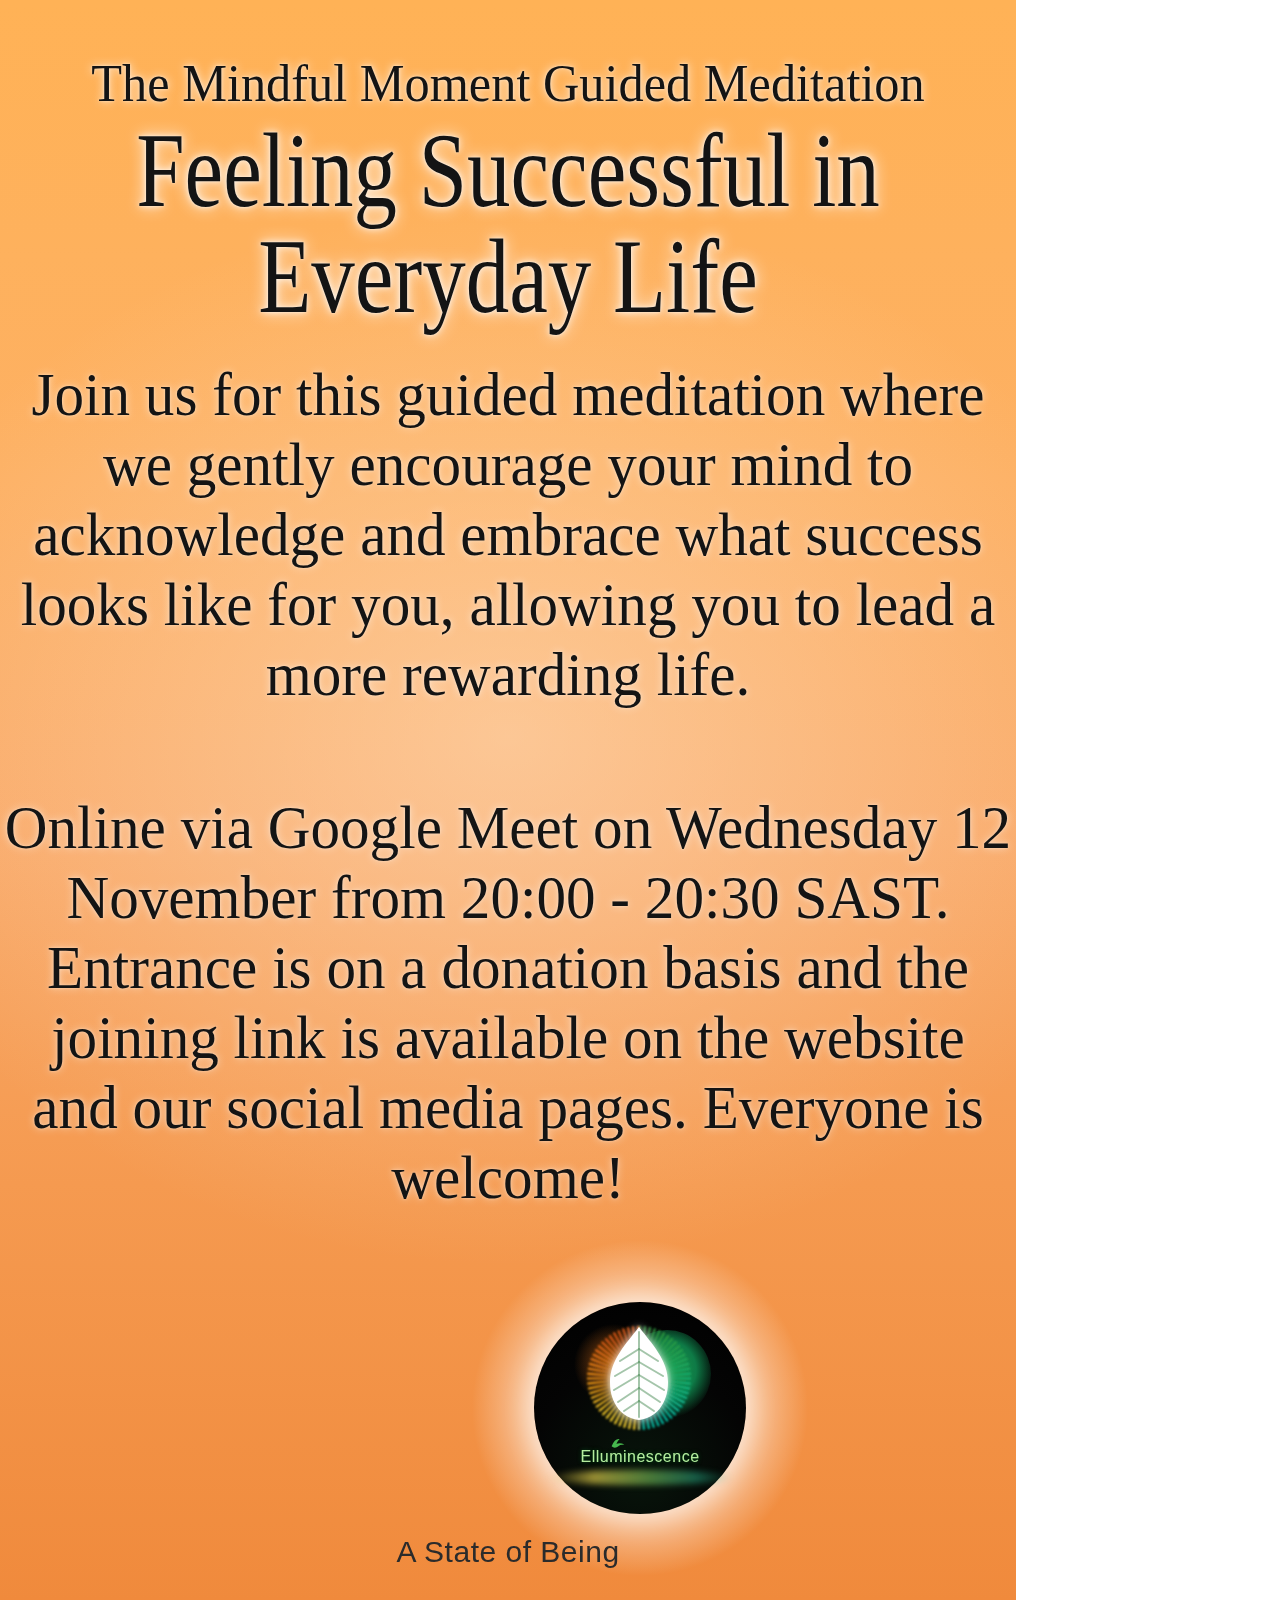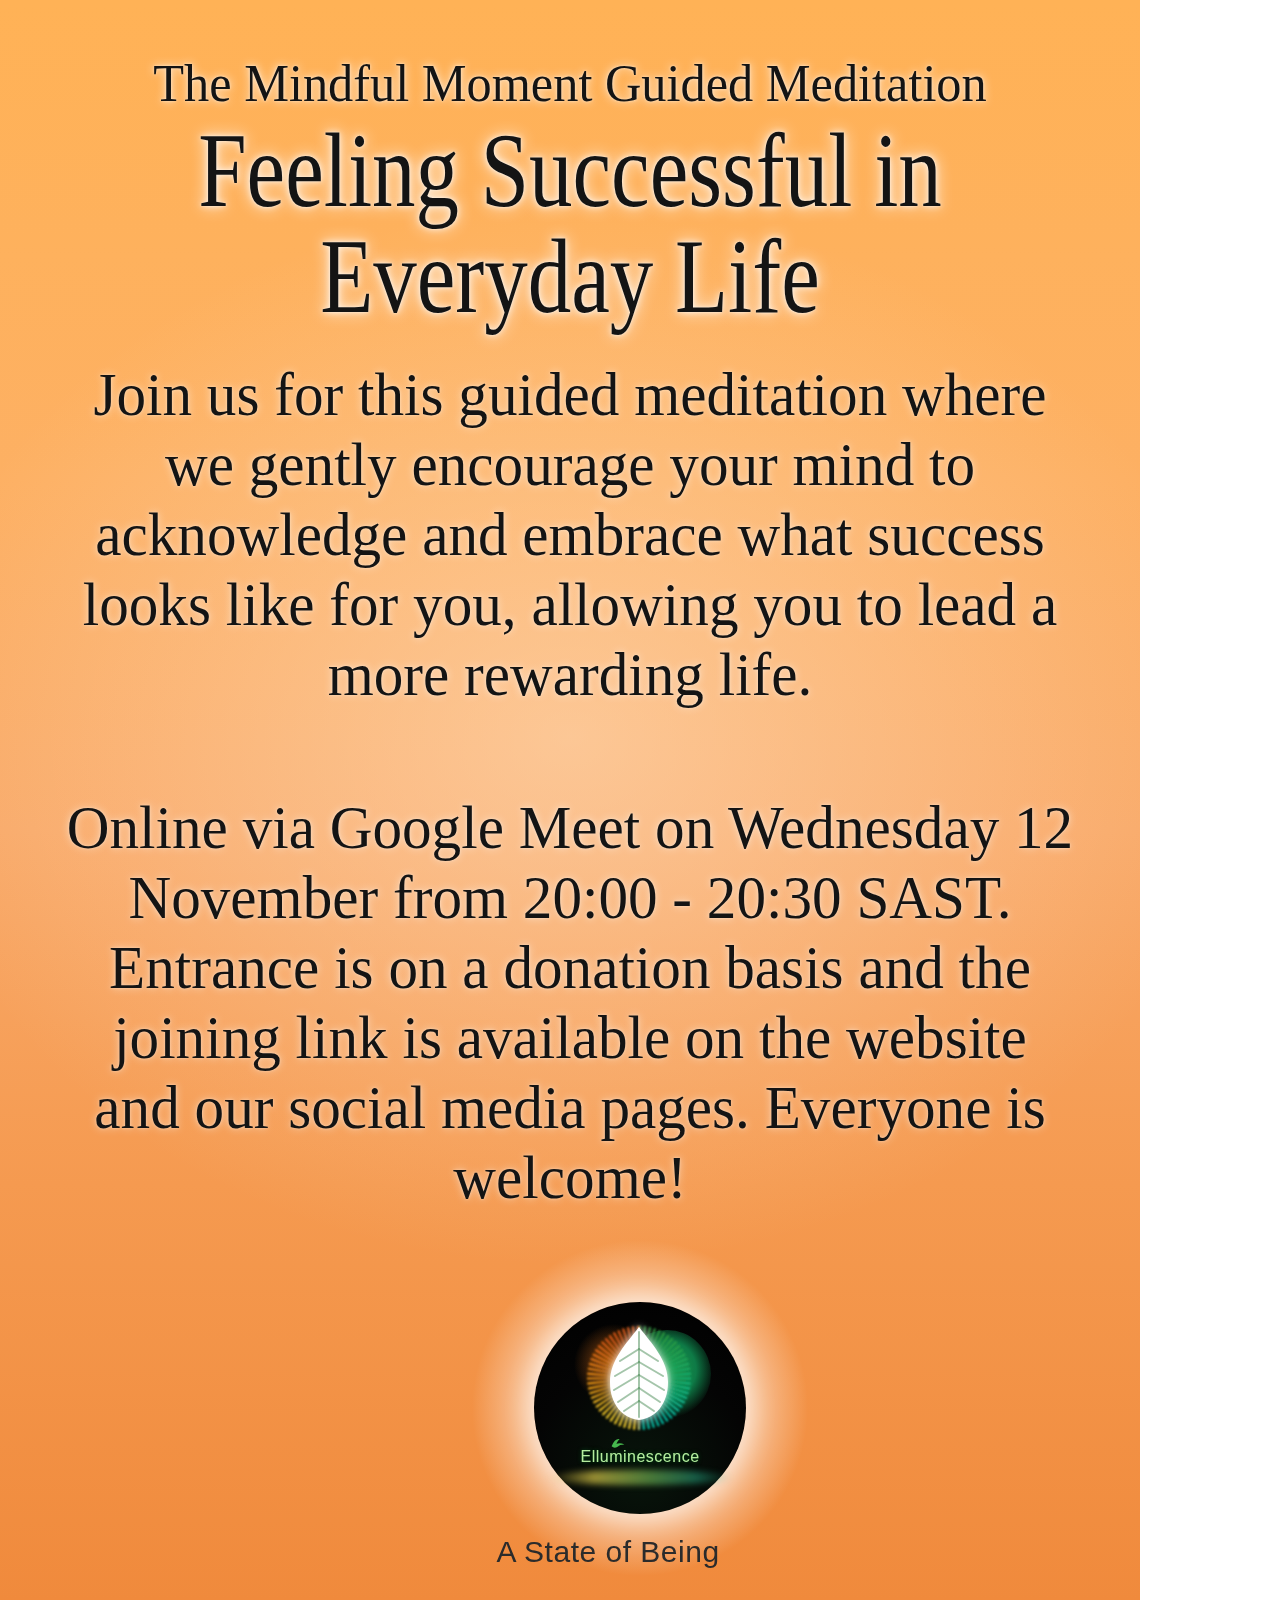--- a/index.html
+++ b/index.html
@@ -1,20 +1,20 @@
 <!DOCTYPE html>
 <html><head>
 <meta charset="utf-8">
 <style>
   * { margin:0; padding:0; box-sizing:border-box; }
   html,body { width:1280px; height:1600px; }
   body { font-family:"Liberation Serif","DejaVu Serif",serif; }
 
   .poster{
-    position:relative; width:1140px; height:1600px; overflow:hidden;
+    position:relative; width:1016px; height:1600px; overflow:hidden;
     background:
       radial-gradient(ellipse 980px 780px at 50% 46%, rgba(255,233,206,0.45), rgba(255,233,206,0) 68%),
       linear-gradient(180deg, #ffb256 0%, #fdb063 30%, #f9a968 52%, #f59a50 74%, #f08a3c 100%);
     color:#141414;
   }
 
   
   .condense{
     position:absolute; left:50%;
     transform:translateX(-50%) scaleX(var(--k,1));
@@ -57,21 +57,21 @@
   .band{
     position:absolute; left:50%; top:168px; width:184px; height:15px;
     transform:translateX(-50%); border-radius:50%;
     background:linear-gradient(90deg, rgba(190,170,50,0) 0%, rgba(214,196,70,.7) 25%, rgba(130,205,95,.55) 55%, rgba(40,175,135,.5) 80%, rgba(40,175,135,0) 100%);
     filter:blur(3px);
   }
 
   .tagline{
     position:absolute; left:0; top:1535px; width:100%; text-align:center;
     font-family:"Liberation Sans","DejaVu Sans",sans-serif;
-    font-size:30px; color:#2b2b2b; letter-spacing:.5px;margin-left:38px;
+    font-size:30px; color:#2b2b2b; letter-spacing:.5px;
   }
 </style>
 </head>
 <body>
 
 <div class="poster">
 
   <div class="kicker condense">The Mindful Moment Guided Meditation</div>
 
   <h1 class="title condense">Feeling Successful in<br>Everyday Life</h1>

